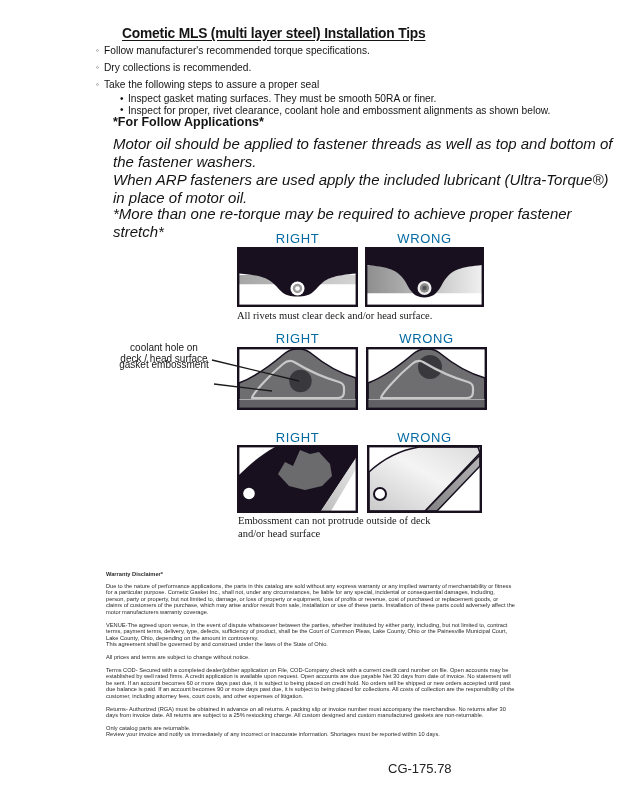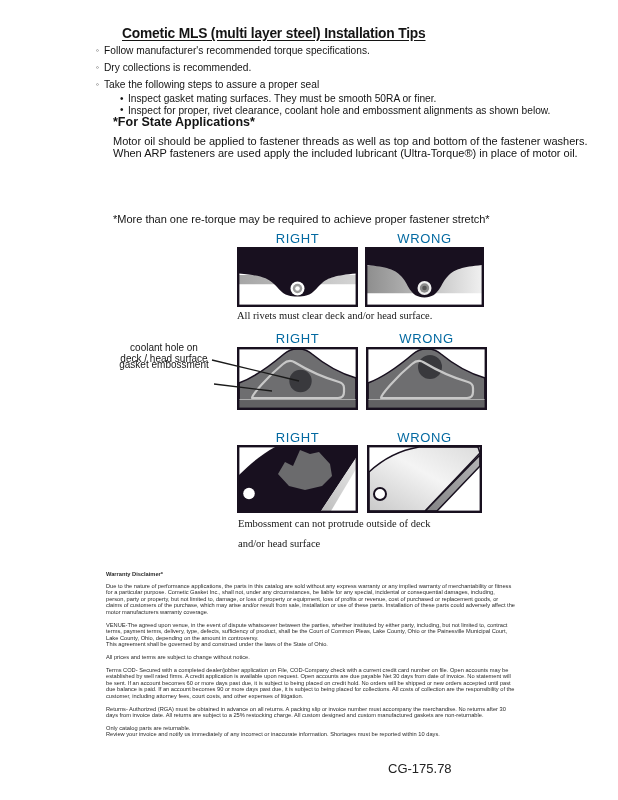--- a/index.html
+++ b/index.html
@@ -13,21 +13,21 @@
     left:113px;top:26px;font-size:13.8px;font-weight:bold;letter-spacing:-0.2px;
     text-decoration:underline;text-underline-offset:2px;white-space:nowrap;margin-left:9px;
   }
   .bullets{left:96px;top:42px;font-size:10.2px;}
   .b{display:flex;align-items:center;height:17px;white-space:nowrap;}
   .b.sub{height:11.5px;padding-left:24px;}
   .mk{display:inline-block;width:8px;flex:0 0 8px;}
   .mk.o{font-size:8px;line-height:1;}
   .mk.f{font-size:10px;line-height:1;}
   .diesel-heading{left:113px;top:115px;font-size:12.5px;font-weight:bold;white-space:nowrap;}
-  .body-par{left:113px;font-size:11px;line-height:12px;white-space:pre-line;}
+  .body-par{left:113px;font-size:15px;line-height:18px;white-space:pre-line;font-style:italic;}
   .dlabel{font-size:13px;letter-spacing:0.6px;text-align:center;white-space:nowrap;color:#0369a1;}
   .caption{font-size:10.5px;white-space:pre-line;color:#161616;font-family:Liberation Serif, serif;}
   .sidelabel{font-size:10px;line-height:10.5px;text-align:center;white-space:pre-line;color:#161616;}
   .legal{left:106px;top:571px;width:409px;font-size:5.7px;line-height:6.6px;color:#2a2a2a;}
   .legal .lh{font-weight:bold;margin:0 0 5px 0;}
   .legal p{margin:0 0 6px 0;white-space:pre-line;}
   .footer-code{left:388px;top:761px;font-size:13px;color:#222;white-space:nowrap;}
   svg{display:block;}
   .overlay{left:0;top:0;pointer-events:none;}
 </style>
@@ -54,24 +54,24 @@
     <div class="b sub">
         <span class="mk f">•</span>
         <span>Inspect gasket mating surfaces.  They must be smooth 50RA or finer.</span>
       </div>
     <div class="b sub">
         <span class="mk f">•</span>
         <span>Inspect for proper, rivet clearance, coolant hole and embossment alignments as shown below.</span>
       </div>
   </div>
 
-  <div class="abs diesel-heading">*For State Applications*</div>
+  <div class="abs diesel-heading">*For Follow Applications*</div>
   <div class="abs body-par" style="top:135px;">Motor oil should be applied to fastener threads as well as top and bottom of the fastener washers.
 When ARP fasteners are used apply the included lubricant (Ultra-Torque®) in place of motor oil.</div>
-  <div class="abs body-par" style="top:213px;">*More than one re-torque may be required to achieve proper fastener stretch*</div>
+  <div class="abs body-par" style="top:205px;">*More than one re-torque may be required to achieve proper fastener stretch*</div>
 
   <div class="abs dlabel" style="left:237px;top:231px;width:121px;">RIGHT</div>
   <div class="abs dlabel" style="left:365px;top:231px;width:119px;">WRONG</div>
 
   <svg class="abs" style="left:237px;top:247px;" width="121" height="60" viewBox="0 0 121 60">
     <defs>
       <linearGradient id="g1a" x1="0" y1="0" x2="1" y2="0">
         <stop offset="0" stop-color="#a6a6a6"></stop>
           <stop offset="1" stop-color="#d4d4d4"></stop>
       </linearGradient>
@@ -164,21 +164,21 @@
           <stop offset="1" stop-color="#b4b4b6"></stop>
       </linearGradient>
     </defs>
     <rect x="0" y="0" width="115" height="68" fill="#ffffff"></rect>
     <path d="M70,66 L113,21 L113,10 L58,66 Z" fill="url(#g3c)" stroke="#18101f" stroke-width="1.5"></path>
     <path d="M2,66 L2,27 C16,14 34,5 52,2 L111,2 L113,8 L58,66 Z" fill="url(#g3b)" stroke="#18101f" stroke-width="1.5"></path>
     <circle cx="13" cy="49" r="6" fill="#ffffff" stroke="#18101f" stroke-width="2"></circle>
     <rect x="1.2" y="1.2" width="112.6" height="65.6" fill="none" stroke="#18101f" stroke-width="2.4"></rect>
   </svg>
 
-  <div class="abs caption" style="left:238px;top:514px;line-height:20px;">Embossment can not protrude outside of deck
+  <div class="abs caption" style="left:238px;top:514px;line-height:13px;">Embossment can not protrude outside of deck
 and/or head surface</div>
 
   <svg class="abs overlay" width="618" height="800" viewBox="0 0 618 800">
     <line x1="212" y1="360" x2="299" y2="381" stroke="#1a1a1a" stroke-width="1.3"></line>
     <line x1="214" y1="384" x2="272" y2="391" stroke="#1a1a1a" stroke-width="1.3"></line>
   </svg>
 
   <div class="abs legal">
     <p class="lh">Warranty Disclaimer*</p>
     <p>Due to the nature of performance applications, the parts in this catalog are sold without any express warranty or any implied warranty of merchantability or fitness for a particular purpose.  Cometic Gasket Inc., shall not, under any circumstances, be liable for any special, incidental or consequential damages, including, person, party or property, but not limited to, damage, or loss of property or equipment, loss of profits or revenue, cost of purchased or replacement goods, or claims of customers of the purchase, which may arise and/or result from sale, installation or use of these parts.  Installation of these parts could adversely affect the motor manufacturers warranty coverage.</p>

